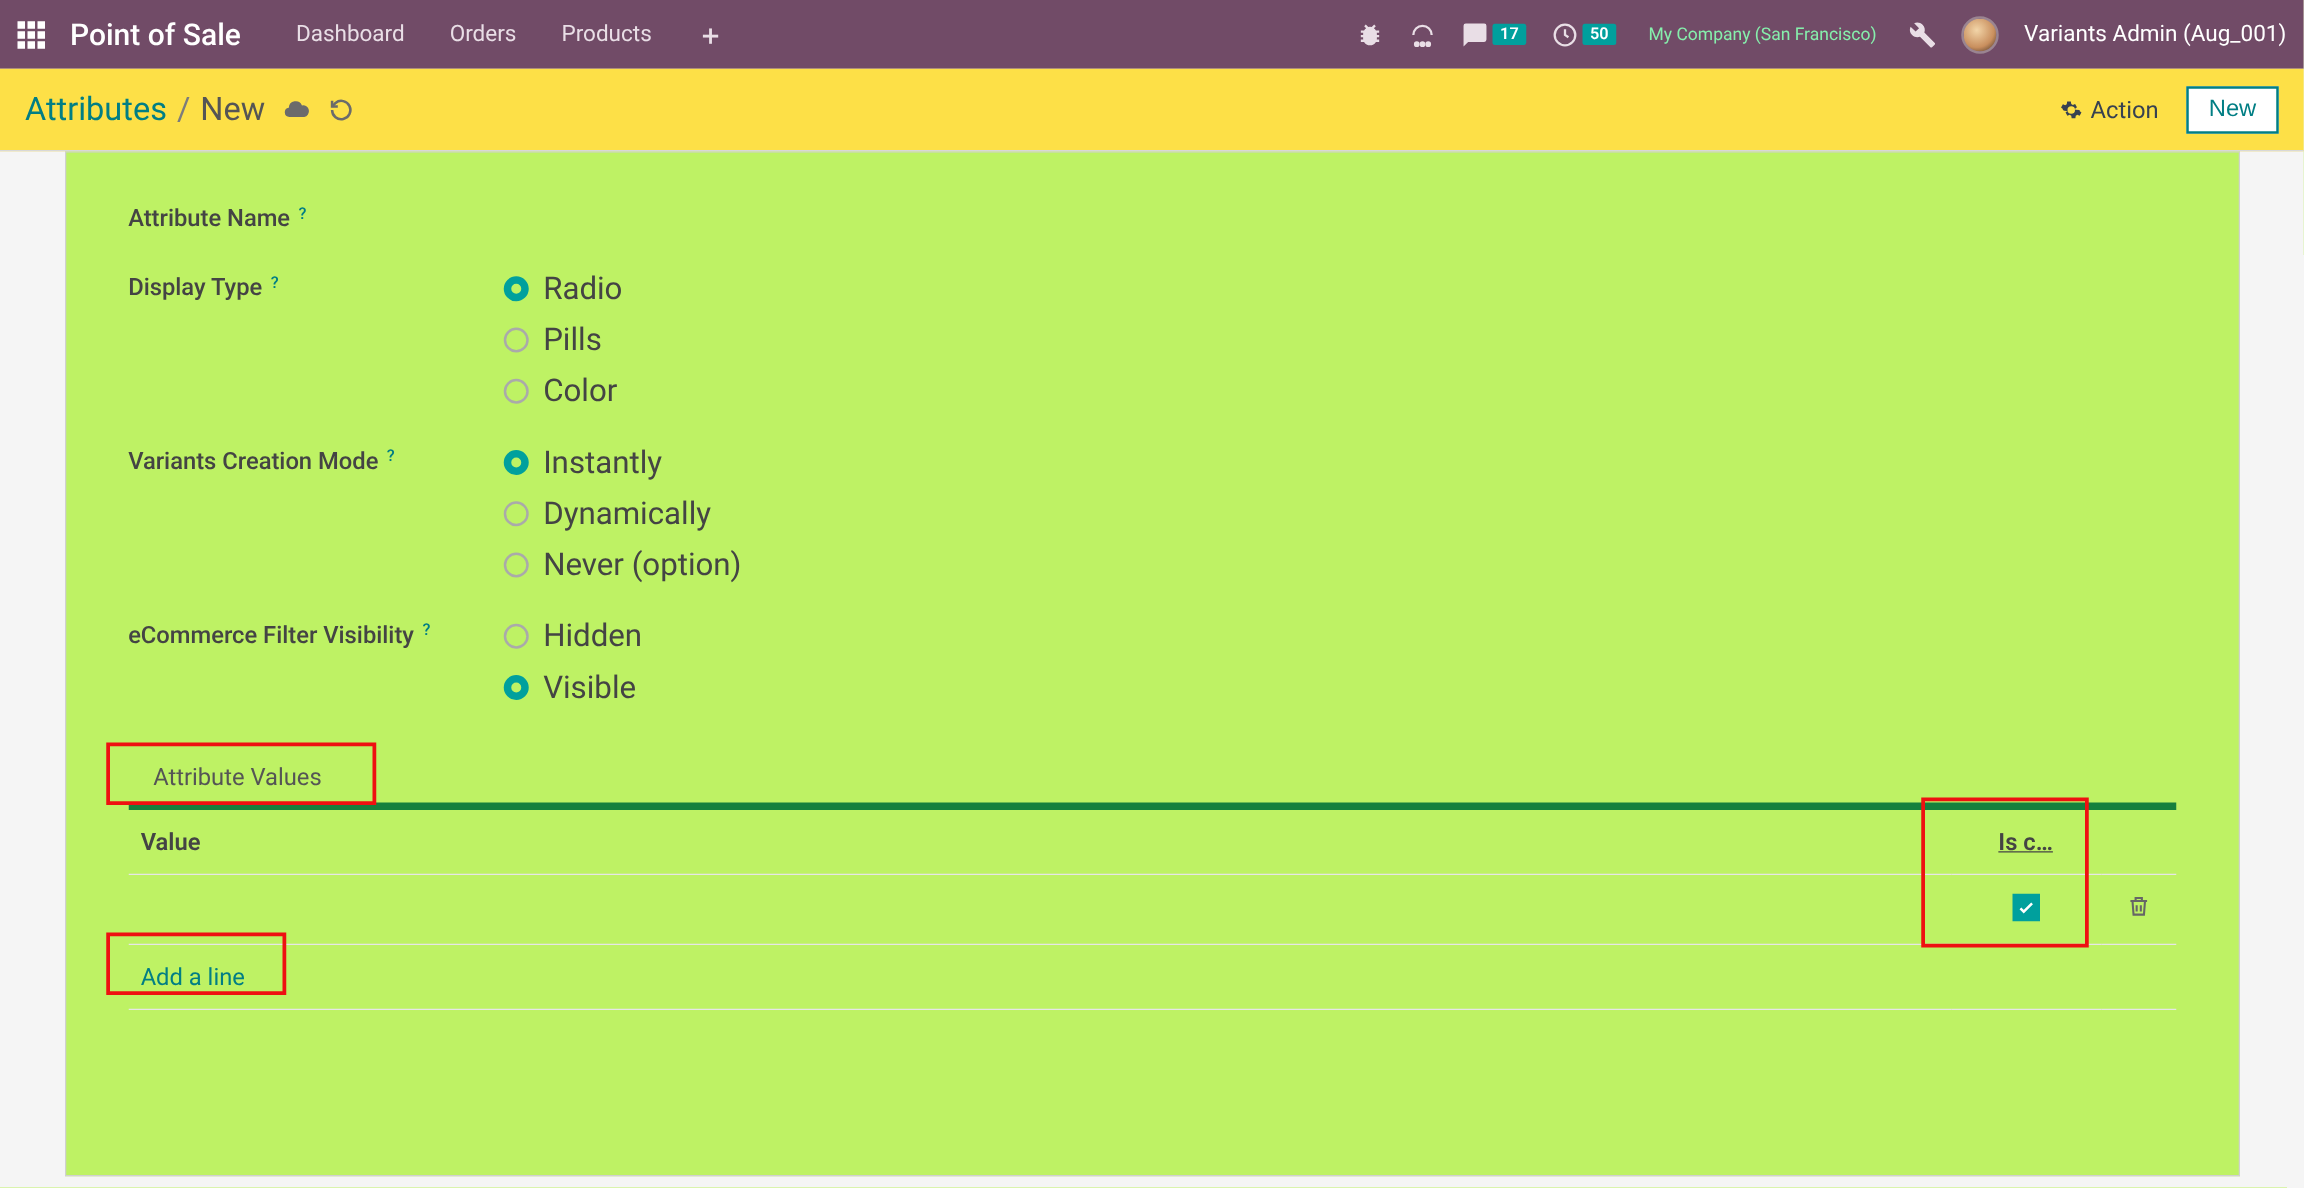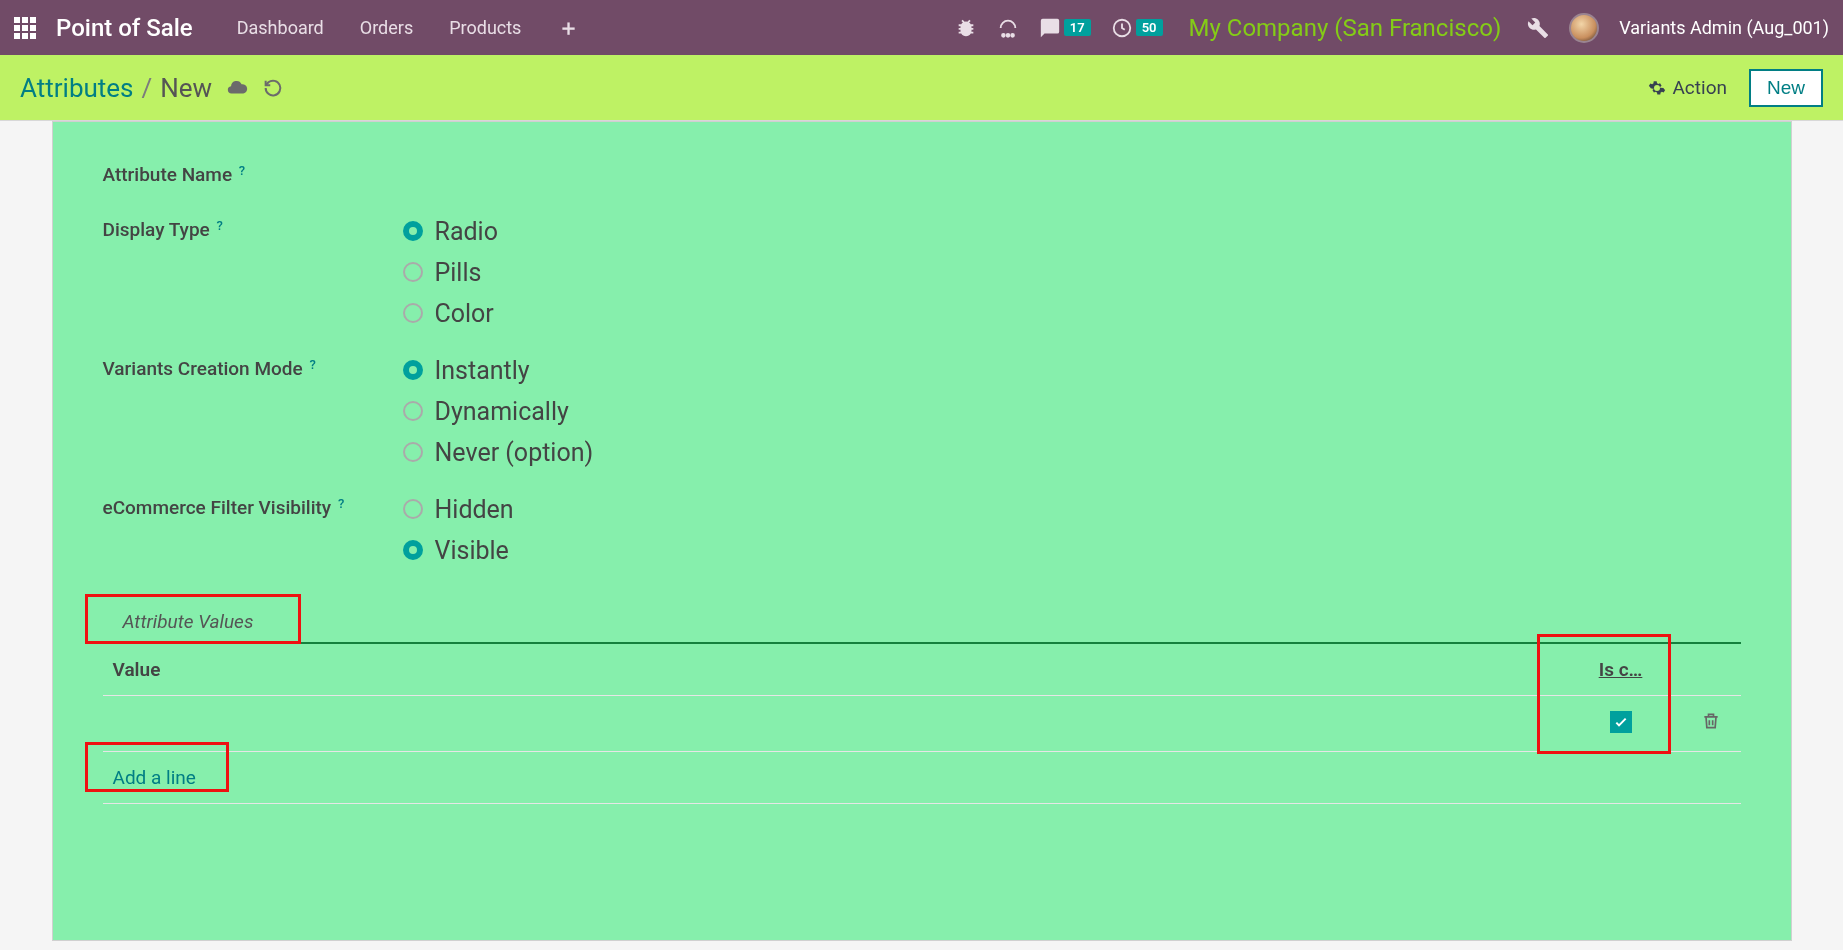--- a/index.html
+++ b/index.html
@@ -75,41 +75,41 @@
     background: #00a09d;
     color: #fff;
     font-size: 13px;
     font-weight: 600;
     padding: 1px 6px;
     border-radius: 2px;
     min-width: 24px;
     text-align: center;
   }
   .company-name {
-    color: #84cc16;
-    font-size: 24px;
+    color: #86efac;
+    font-size: 14px;
     cursor: pointer;
     padding: 0 6px;
   }
   .avatar {
     width: 30px; height: 30px;
     border-radius: 50%;
     background: radial-gradient(circle at 40% 35%, #f2d5a8 0%, #c98f5e 60%, #3a2a20 100%);
     border: 2px solid #9a8491;
   }
   .user-name {
     color: #fff;
     font-size: 18px;
     cursor: pointer;
   }
 
   
   .toolbar {
     height: 66px;
-    background: #bef264;
+    background: #fde047;
     border-bottom: 1px solid #d8d8d8;
     display: flex;
     align-items: center;
     padding: 0 20px;
     gap: 14px;
   }
   .breadcrumb {
     font-size: 26px;
     color: #017e84;
     display: inline-flex;
@@ -145,21 +145,21 @@
     font-weight: 500;
   }
 
   
   .content-wrap {
     padding: 0 10px;
     height: calc(950px - 55px - 66px);
     overflow-y: scroll;
   }
   .sheet {
-    background: #86efac;
+    background: #bef264;
     border: 1px solid #d0d0d0;
     margin: 0 auto;
     max-width: 1740px;
     padding: 40px 50px 20px 50px;
     min-height: 820px;
   }
   .form-grid {
     display: grid;
     grid-template-columns: 300px 1fr;
     row-gap: 28px;
@@ -203,23 +203,22 @@
     position: relative;
     flex-shrink: 0;
   }
   .radio-circle.checked {
     border-color: #00a09d;
     border-width: 6px;
   }
 
   
   .tab-row {
-    border-bottom: 2px solid #15803d;
-    display: flex;
-    font-style: italic;
+    border-bottom: 6px solid #15803d;
+    display: flex;
   }
   .tab {
     padding: 10px 20px;
     font-size: 19px;
     color: #555;
     cursor: pointer;
     position: relative;
     top: 1px;
   }
 

